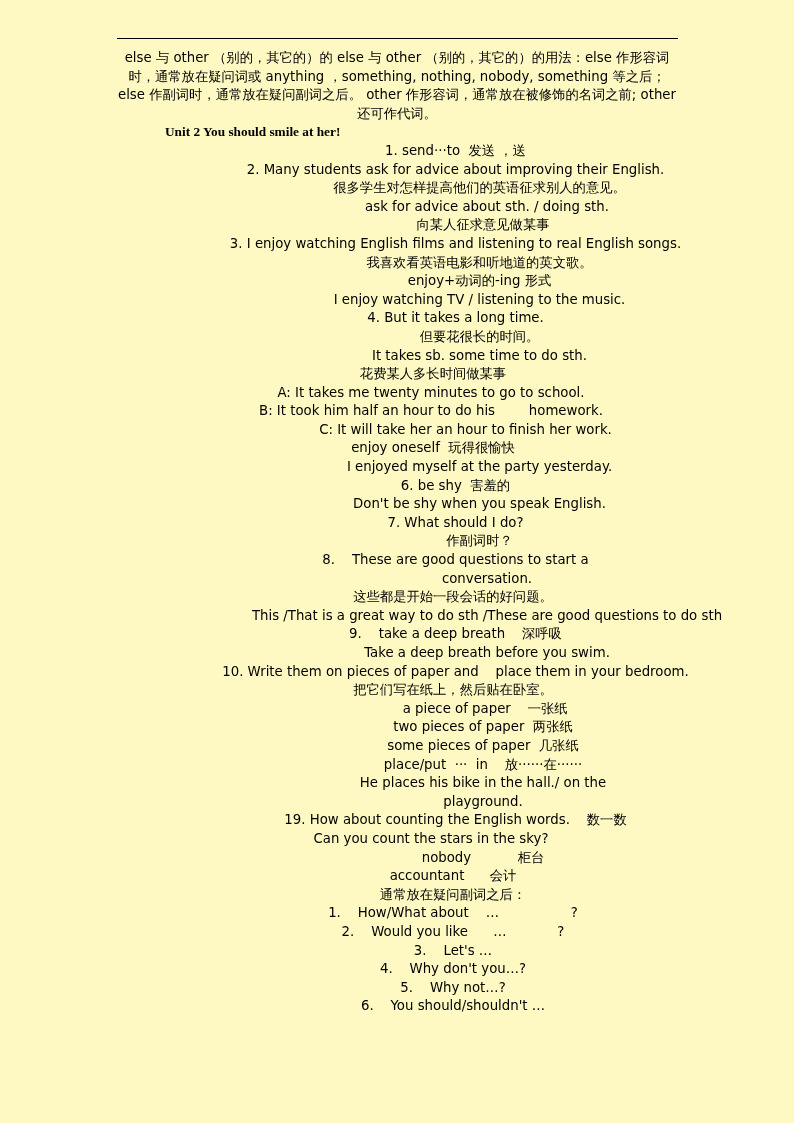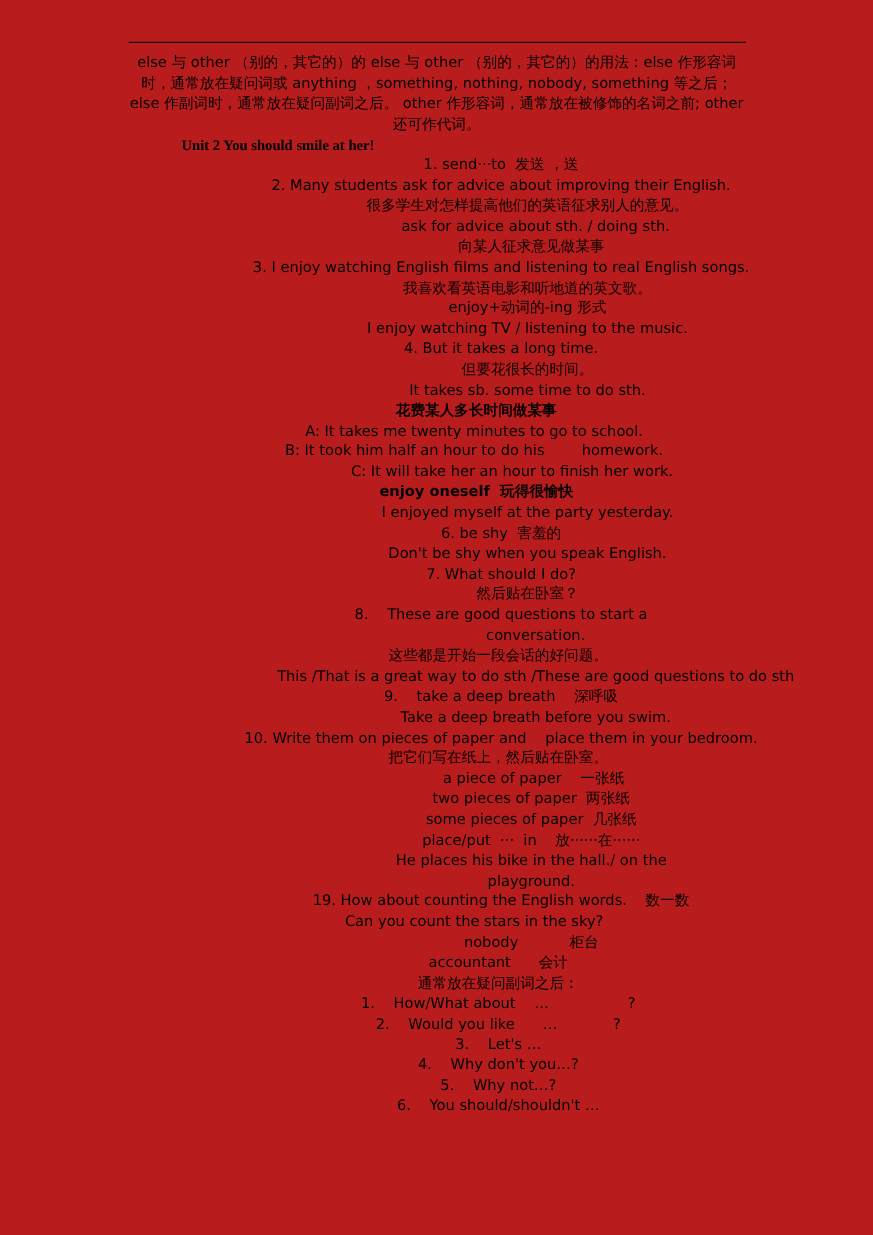--- a/index.html
+++ b/index.html
@@ -10,21 +10,21 @@
   }
   body {
     font-family: "Liberation Serif", "DejaVu Serif", serif;
     color: #000000;
   }
   .page {
     position: relative;
     width: 794px;
     height: 1123px;
     margin: 0 auto;
-    background: #b91c1c;
+    background: #fef9c3;
     overflow: hidden;
     box-sizing: border-box;
   }
   .header-rule {
     position: absolute;
     left: 117px;
     top: 38px;
     width: 561px;
     height: 0;
     border-top: 1px solid #000000;
@@ -56,21 +56,21 @@
     line-height: 18.6px;
     margin: 0;
     padding: 0;
     white-space: pre;
   }
   
   .i-0   { padding-left: 112px; }
   .i-1   { padding-left: 117px; }
   .i-2   { padding-left: 137px; }
   .i-3   { padding-left: 68px; }
-  .i-4   { padding-left: 72px; font-weight: bold; }
+  .i-4   { padding-left: 72px; }
   .i-5   { padding-left: 165px; }
   .i-6   { padding-left: 172px; }
   .i-7   { padding-left: 180px; }
   .cjk { font-family: "DejaVu Sans", "Liberation Sans", sans-serif; text-align: center; }
 </style>
 </head>
 <body>
 
 <div class="page">
 
@@ -97,21 +97,21 @@
         <div class="line cjk i-5">It takes sb. some time to do sth.</div>
         <div class="line cjk i-4">花费某人多长时间做某事</div>
         <div class="line cjk i-3">A: It takes me twenty minutes to go to school.</div>
         <div class="line cjk i-3">B: It took him half an hour to do his        homework.</div>
         <div class="line cjk i-2">C: It will take her an hour to finish her work.</div>
         <div class="line cjk i-4">enjoy oneself  玩得很愉快</div>
         <div class="line cjk i-5">I enjoyed myself at the party yesterday.</div>
         <div class="line cjk i-1">6. be shy  害羞的</div>
         <div class="line cjk i-5">Don't be shy when you speak English.</div>
         <div class="line cjk i-1">7. What should I do?</div>
-        <div class="line cjk i-5">然后贴在卧室？</div>
+        <div class="line cjk i-5">作副词时？</div>
         <div class="line cjk i-1">8.    These are good questions to start a</div>
         <div class="line cjk i-7">conversation.</div>
         <div class="line cjk i-0">这些都是开始一段会话的好问题。</div>
         <div class="line cjk i-7">This /That is a great way to do sth /These are good questions to do sth</div>
         <div class="line cjk i-1">9.    take a deep breath    深呼吸</div>
         <div class="line cjk i-7">Take a deep breath before you swim.</div>
         <div class="line cjk i-1">10. Write them on pieces of paper and    place them in your bedroom.</div>
         <div class="line cjk i-0">把它们写在纸上，然后贴在卧室。</div>
         <div class="line cjk i-6"> a piece of paper    一张纸</div>
         <div class="line cjk i-6">two pieces of paper  两张纸</div>

